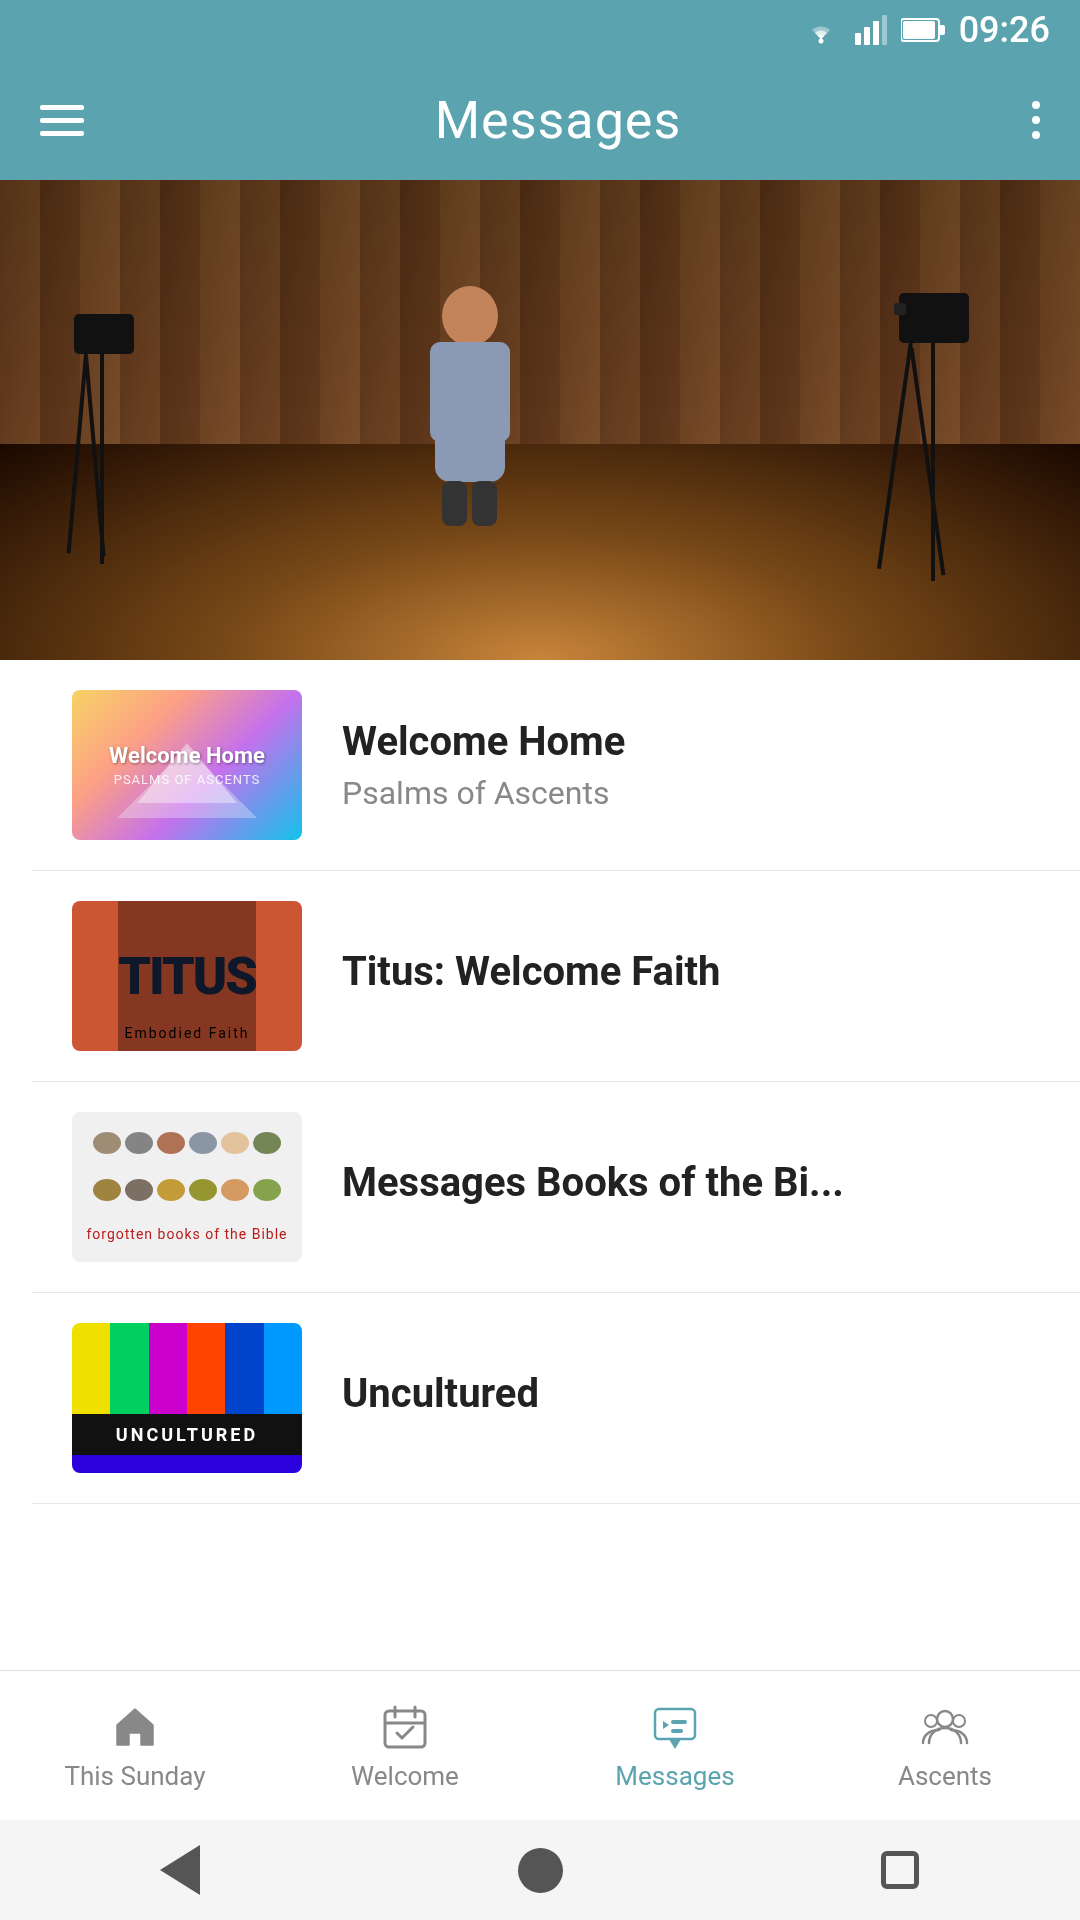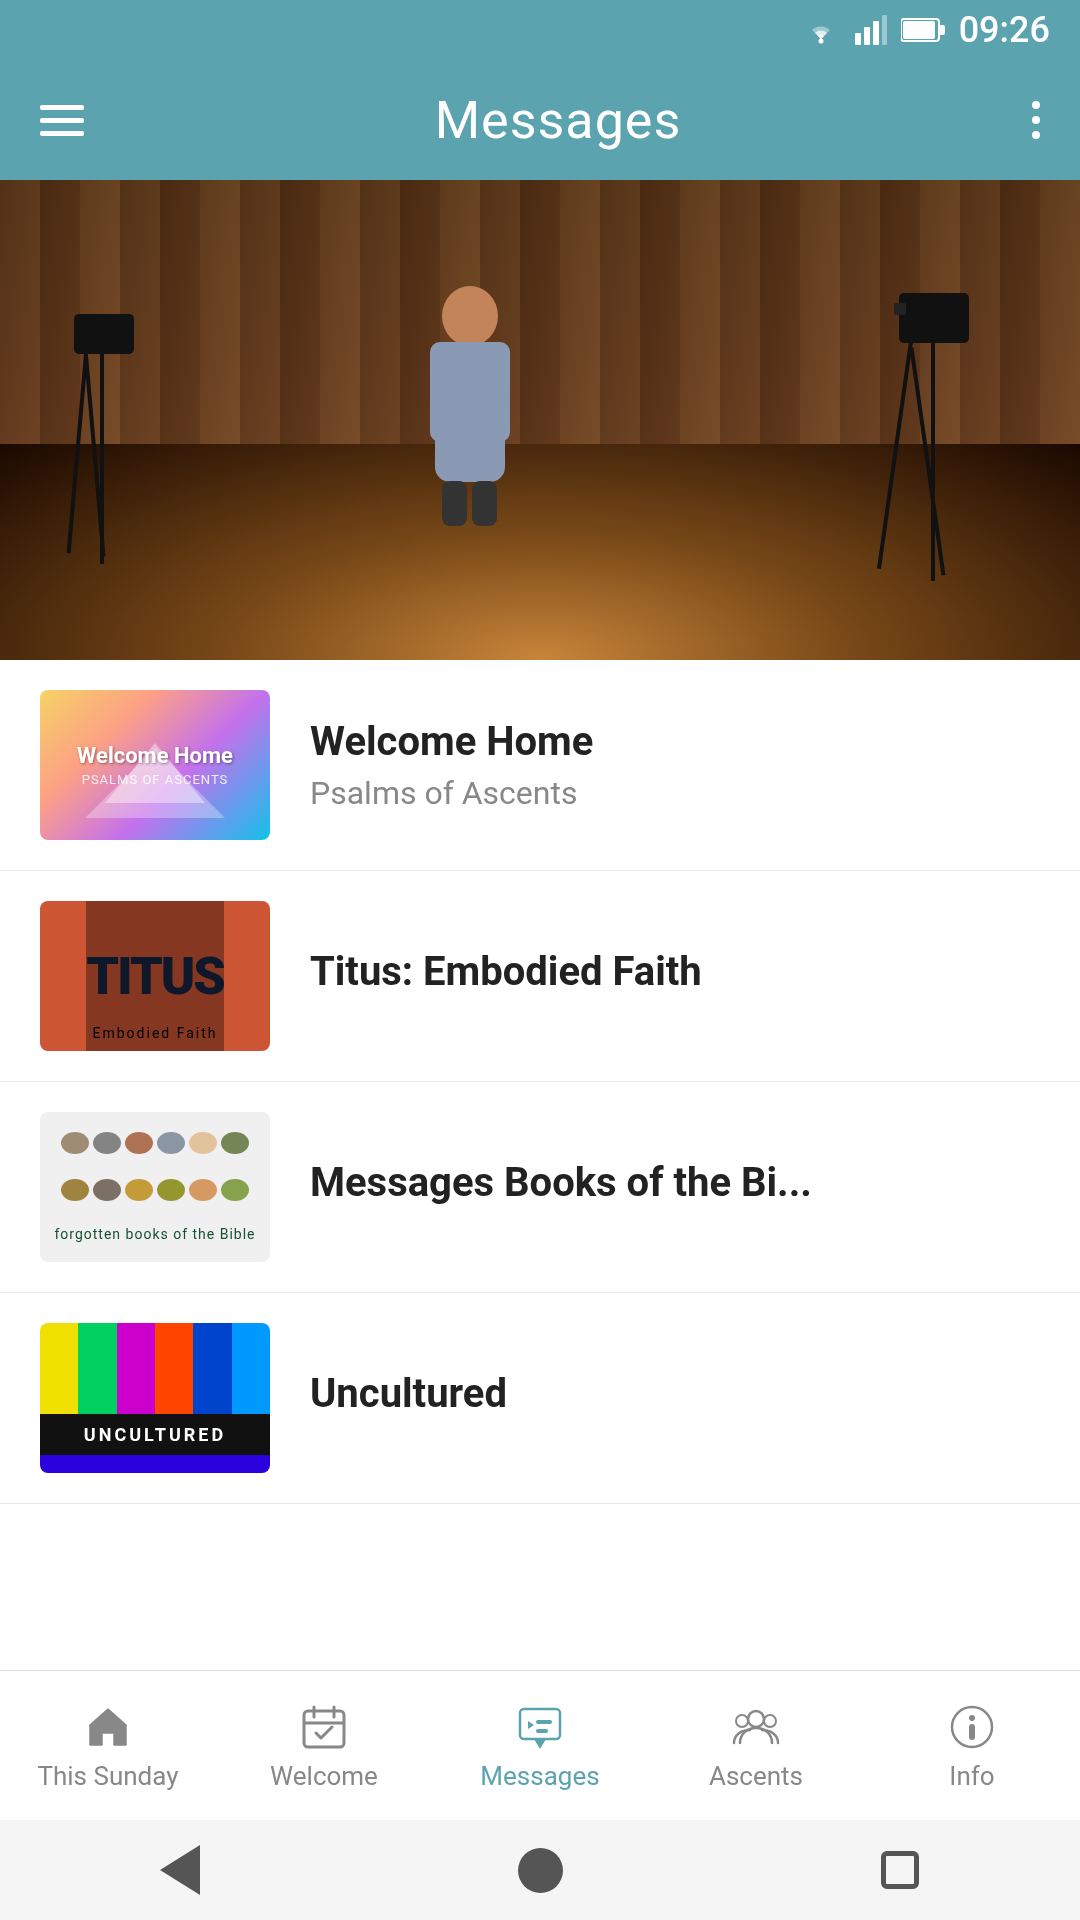--- a/index.html
+++ b/index.html
@@ -117,20 +117,21 @@
     .stage-floor {
       position: absolute;
       bottom: 0; left: 0; right: 0;
       height: 45%;
       background: radial-gradient(ellipse at center bottom, #c8853a 0%, #7a4a18 40%, #1a0800 100%);
     }
 
     
     .message-list {
       background: #fff;
+      margin-left: 32px;
     }
     .message-item {
       display: flex;
       align-items: center;
       padding: 30px 40px;
       border-bottom: 1px solid #e8e8e8;
       cursor: pointer;
       min-height: 170px;
     }
     .thumbnail {
@@ -429,40 +430,40 @@
 
   <div class="message-item">
     <div class="thumbnail">
       <div class="thumb-titus">
         <div class="titus-stripe"></div>
         <div class="titus-text">TITUS</div>
         <div class="titus-subtitle">Embodied Faith</div>
       </div>
     </div>
     <div class="message-info">
-      <div class="message-title">Titus: Embodied Faith</div>
+      <div class="message-title">Titus: Welcome Faith</div>
     </div>
   </div>
 
   <div class="message-item">
     <div class="thumbnail">
       <div class="thumb-forgotten">
         <div class="stone" style="background:#8B7355;"></div>
         <div class="stone" style="background:#696969;"></div>
         <div class="stone" style="background:#A0522D;"></div>
         <div class="stone" style="background:#708090;"></div>
         <div class="stone" style="background:#DEB887;"></div>
         <div class="stone" style="background:#556B2F;"></div>
         <div class="stone" style="background:#8B6914;"></div>
         <div class="stone" style="background:#5F4F40;"></div>
         <div class="stone" style="background:#B8860B;"></div>
         <div class="stone" style="background:#808000;"></div>
         <div class="stone" style="background:#CD853F;"></div>
         <div class="stone" style="background:#6B8E23;"></div>
-        <div style="width:100%;text-align:center;color:#14532d;font-size:14px;letter-spacing:1px;">forgotten books of the Bible</div>
+        <div style="width:100%;text-align:center;color:#b91c1c;font-size:14px;letter-spacing:1px;">forgotten books of the Bible</div>
       </div>
     </div>
     <div class="message-info">
       <div class="message-title">Messages Books of the Bi...</div>
     </div>
   </div>
 
   <div class="message-item">
     <div class="thumbnail">
       <div class="thumb-uncultured">
@@ -523,28 +524,20 @@
       <circle cx="26" cy="18" r="8" stroke="#888" stroke-width="2.5" fill="none"></circle>
       <circle cx="12" cy="20" r="6" stroke="#888" stroke-width="2" fill="none"></circle>
       <circle cx="40" cy="20" r="6" stroke="#888" stroke-width="2" fill="none"></circle>
       <path d="M4 42c0-8 7-13 16-13" stroke="#888" stroke-width="2.5" stroke-linecap="round" fill="none"></path>
       <path d="M48 42c0-8-7-13-16-13" stroke="#888" stroke-width="2.5" stroke-linecap="round" fill="none"></path>
       <path d="M10 42c0-9 7-15 16-15s16 6 16 15" stroke="#888" stroke-width="2.5" stroke-linecap="round" fill="none"></path>
     </svg>
     <span class="nav-label">Ascents</span>
   </div>
 
-  <div class="nav-item">
-    <svg class="nav-svg" viewBox="0 0 52 52" fill="none">
-      <circle cx="26" cy="26" r="20" stroke="#888" stroke-width="2.5" fill="none"></circle>
-      <circle cx="26" cy="17" r="3" fill="#888"></circle>
-      <rect x="23" y="23" width="6" height="16" rx="3" fill="#888"></rect>
-    </svg>
-    <span class="nav-label">Info</span>
-  </div>
 
 </div>
 
 <div class="system-nav">
   <div class="sys-btn">
     <div class="sys-back"></div>
   </div>
   <div class="sys-btn">
     <div class="sys-home"></div>
   </div>

